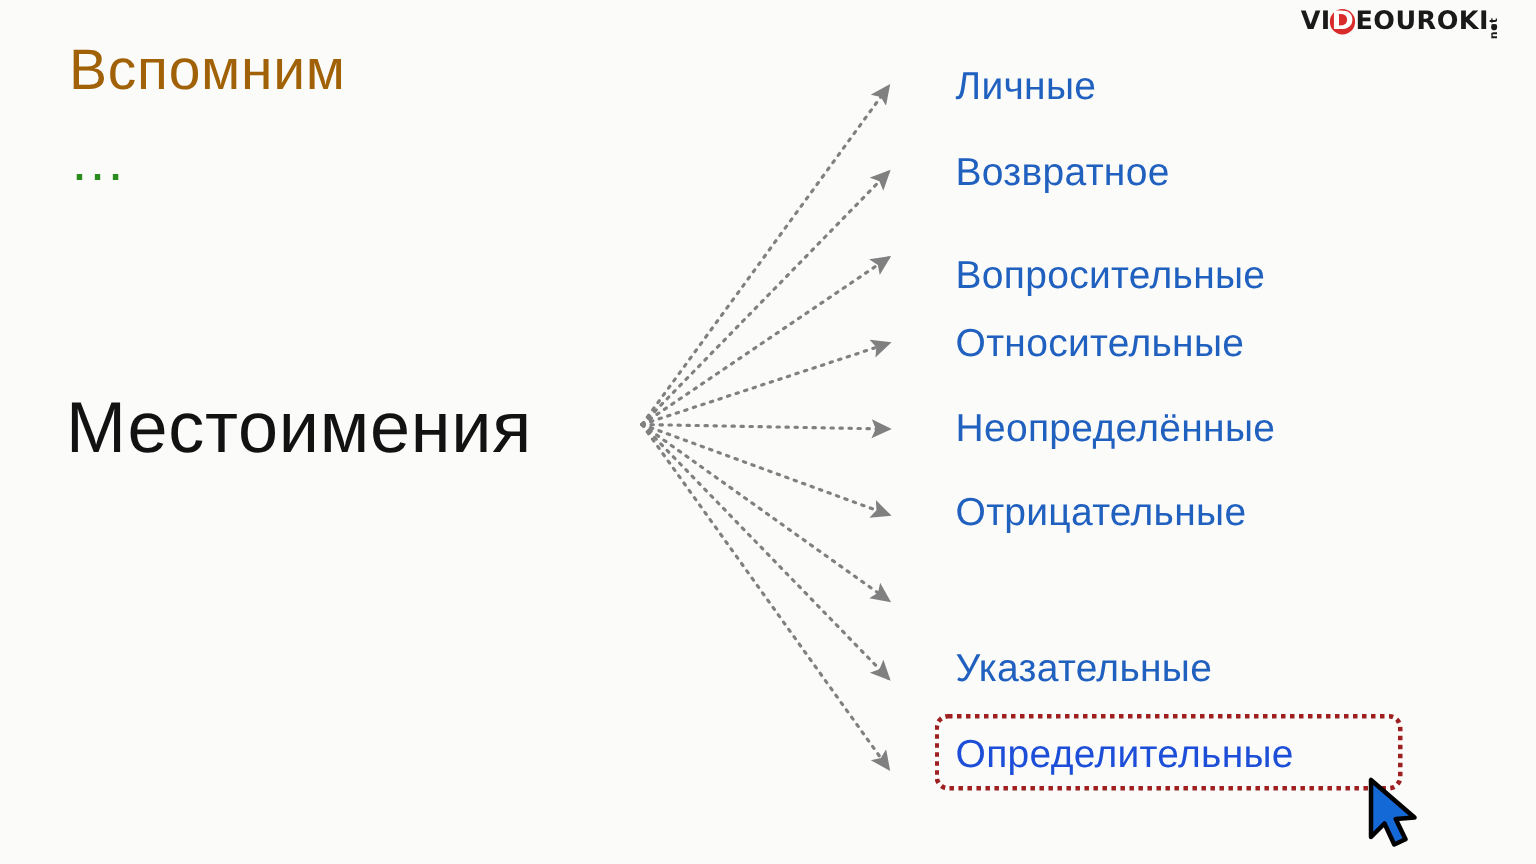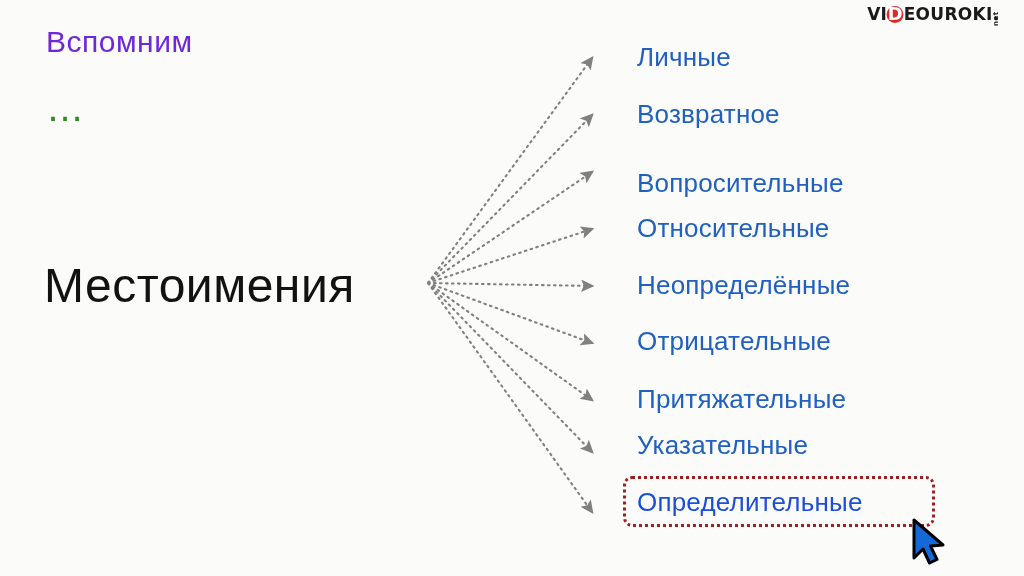--- a/index.html
+++ b/index.html
@@ -59,22 +59,22 @@
     left: 1px;
     top: 13px;
     letter-spacing: 0.5px;
   }
 
   
   .recall-title {
     position: absolute;
     left: 46px;
     top: 20px;
-    font-size: 30px;
-    color: #6d28d9;
+    font-size: 38px;
+    color: #a16207;
     font-weight: normal;
     line-height: 1.45;
     letter-spacing: 0.5px;
   }
   .recall-dots {
     position: absolute;
     left: 46px;
     top: 86px;
     font-size: 38px;
     color: #2a8c1c;
@@ -175,21 +175,20 @@
       </g>
   </svg>
 
   <div class="categories">
       <div class="cat-item" style="top: 44px;">Личные</div>
       <div class="cat-item" style="top: 101px;">Возвратное</div>
       <div class="cat-item" style="top: 158px; margin-top: 12px;">Вопросительные</div>
       <div class="cat-item" style="top: 215px; text-align: right;">Относительные</div>
       <div class="cat-item" style="top: 272px;">Неопределённые</div>
       <div class="cat-item" style="top: 328px;">Отрицательные</div>
-      <div class="cat-item" style="top: 386px;">Притяжательные</div>
       <div class="cat-item" style="top: 432px;">Указательные</div>
       <div class="cat-item highlight" style="top: 489px;">Определительные</div>
     </div>
 
   <div class="highlight-box"></div>
 
   <svg class="cursor" viewBox="0 0 46 52" aria-hidden="true">
     <path d="M4,2 L4,40 L13,31 L19.5,45 L27,41.5 L20.5,28 L33,27 Z" fill="#1569d6" stroke="#000000" stroke-width="3" stroke-linejoin="round" stroke-linecap="round"></path>
   </svg>
 

